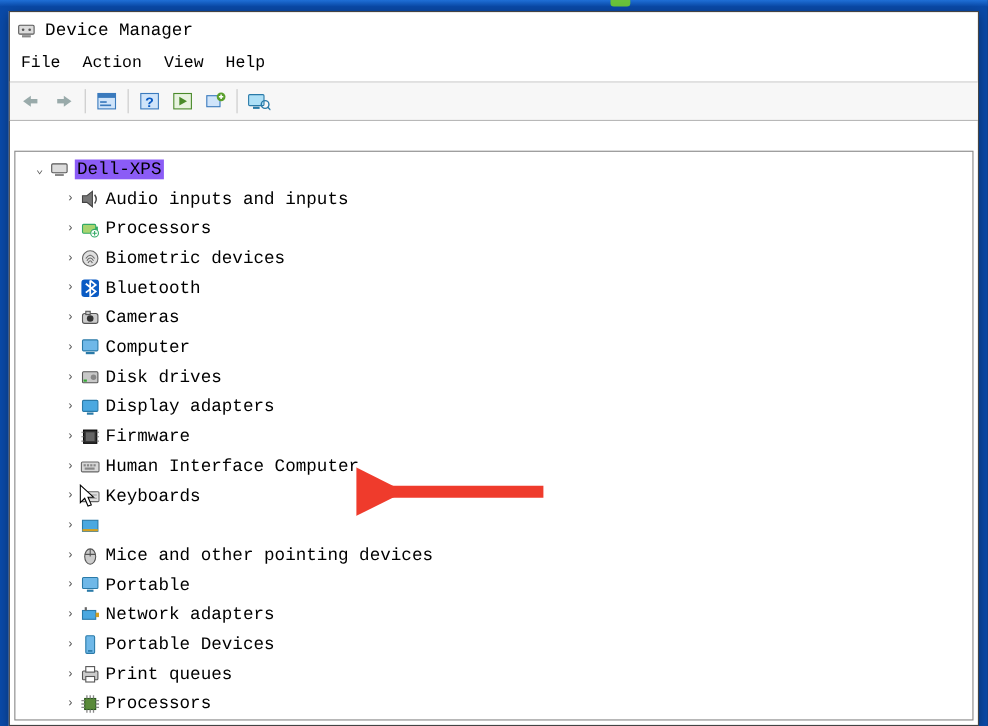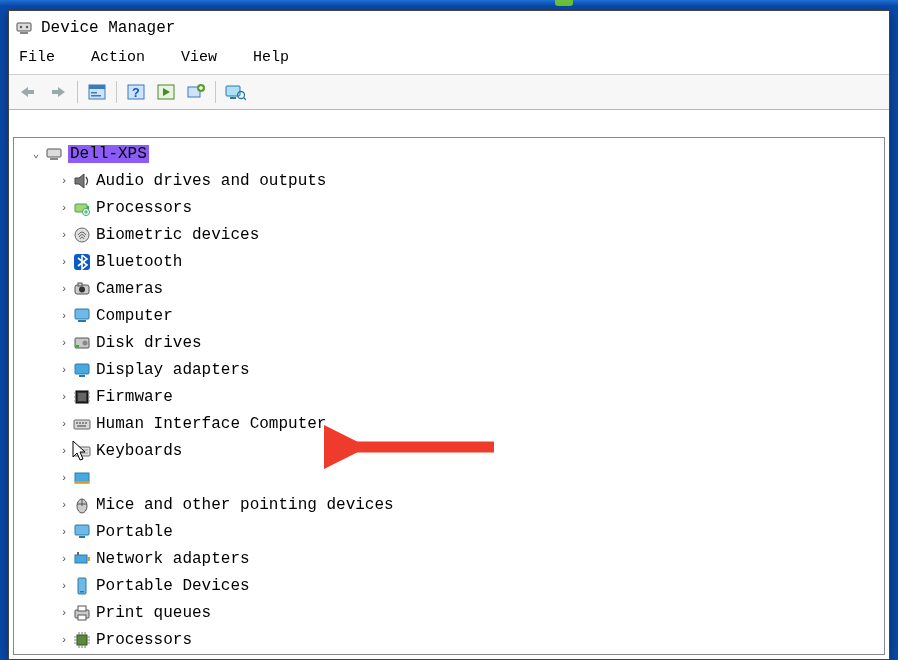--- a/index.html
+++ b/index.html
@@ -50,21 +50,21 @@
     gap:8px;
     padding:8px 6px 6px 6px;
   }
   .title-row .app-icon {
     width:18px;height:18px;
     display:inline-block;
   }
   .title-text { font-size:16px; }
   .menubar {
     display:flex;
-    gap:36px;
+    gap:20px;
     padding:6px 10px 8px 10px;
     font-size:15px;
   }
   .menubar span { cursor:default; }
   .toolbar {
     display:flex;
     align-items:center;
     gap:0;
     padding:4px 4px;
     border-top:1px solid #d0d0d0;
@@ -218,21 +218,21 @@
       </div>
 
       <div id="cat-container">
           <div class="tree-row cat-row">
             <span class="expander">›</span>
             <span class="row-icon">
               <svg width="20" height="20" viewBox="0 0 20 20">
                 <use href="#i-audio-inputs-icon"></use>
               </svg>
             </span>
-            <span class="label">Audio drives and outputs</span>
+            <span class="label">Audio inputs and inputs</span>
           </div>
           <div class="tree-row cat-row">
             <span class="expander">›</span>
             <span class="row-icon">
               <svg width="20" height="20" viewBox="0 0 20 20">
                 <use href="#i-batteries-icon"></use>
               </svg>
             </span>
             <span class="label">Processors</span>
           </div>

